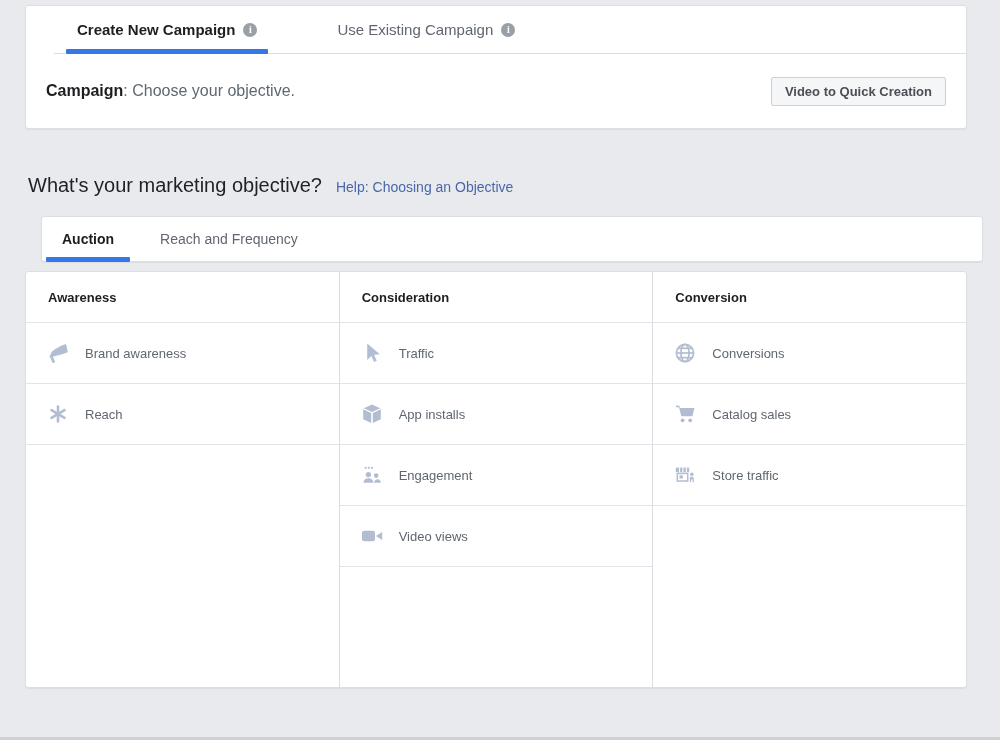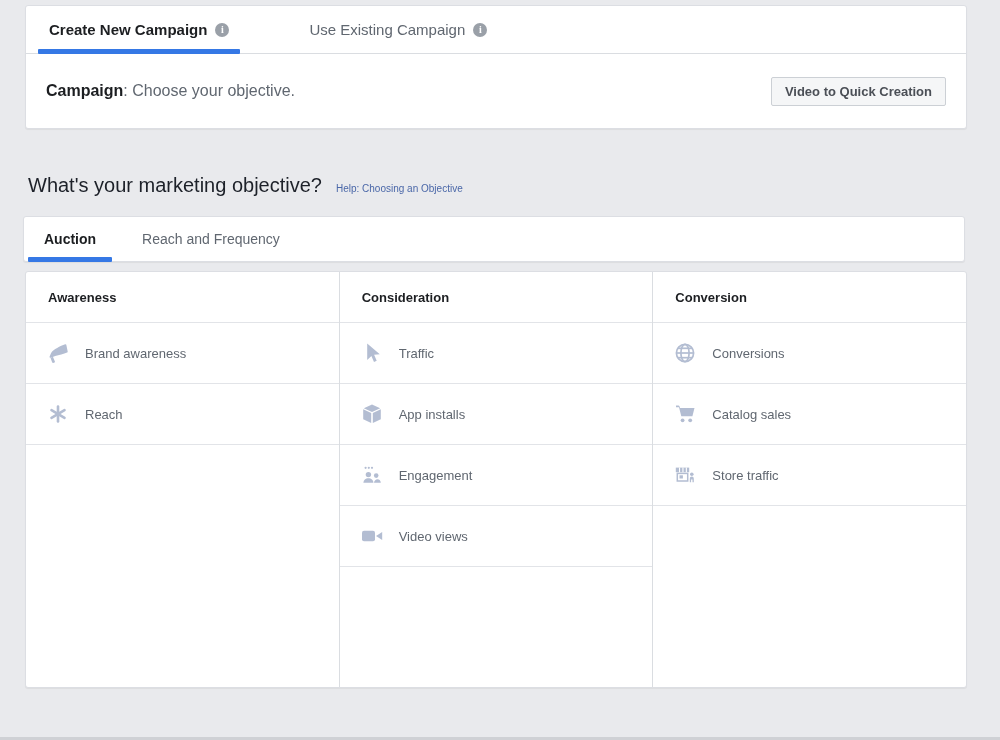--- a/index.html
+++ b/index.html
@@ -20,20 +20,21 @@
   }
 
   
   .top-card { left: 25px; top: 5px; width: 942px; height: 124px; }
   .tab-row {
     height: 48px;
     border-bottom: 1px solid #dadde1;
     display: flex;
     align-items: stretch;
     padding-left: 12px;
+    margin-left: 28px;
   }
   .top-tab {
     display: flex; align-items: center; gap: 8px;
     padding: 0 11px; position: relative;
     font-size: 15px; cursor: pointer; color: #606770;
   }
   .top-tab.active { font-weight: bold; color: #1c1e21; }
   .top-tab.active::after {
     content: ""; position: absolute; left: 0; right: 0; bottom: -1px;
     height: 5px; background: #3578e5; border-radius: 1px;
@@ -55,24 +56,24 @@
     font-family: "Liberation Sans", sans-serif;
     font-size: 13px; font-weight: bold; color: #4b4f56; cursor: pointer;
   }
 
   
   .objective-heading {
     position: absolute; left: 28px; top: 174px;
     display: flex; align-items: baseline;
   }
   .heading-title { font-size: 20px; font-weight: 400; color: #1d2129; }
-  .help-link { font-size: 10px; color: #4a67a8; margin-left: 14px; text-decoration: none; cursor: pointer; }
-
-  
-  .buying-card { left: 23px; top: 216px; width: 942px; height: 46px; display: flex; padding-left: 4px; }
+  .help-link { font-size: 14px; color: #4a67a8; margin-left: 14px; text-decoration: none; cursor: pointer; }
+
+  
+  .buying-card { left: 41px; top: 216px; width: 942px; height: 46px; display: flex; padding-left: 4px; }
   .buy-tab {
     display: flex; align-items: center; padding: 0 16px;
     font-size: 14px; position: relative; cursor: pointer; color: #606770;
   }
   .buy-tab.active { font-weight: bold; color: #1c1e21; }
   .buy-tab.active::after {
     content: ""; position: absolute; left: 0; right: 0; bottom: -1px;
     height: 5px; background: #3578e5; border-radius: 1px;
   }
   .buy-tab.inactive { margin-left: 14px; }

